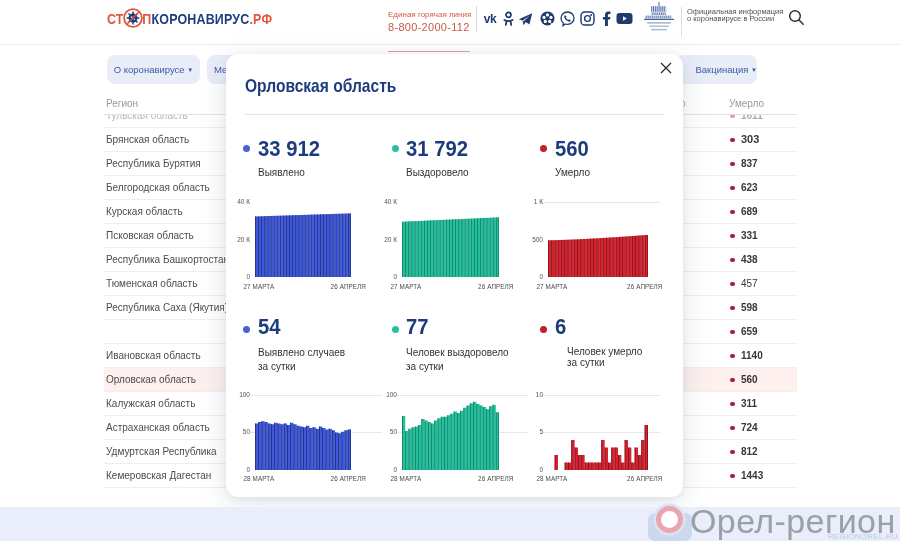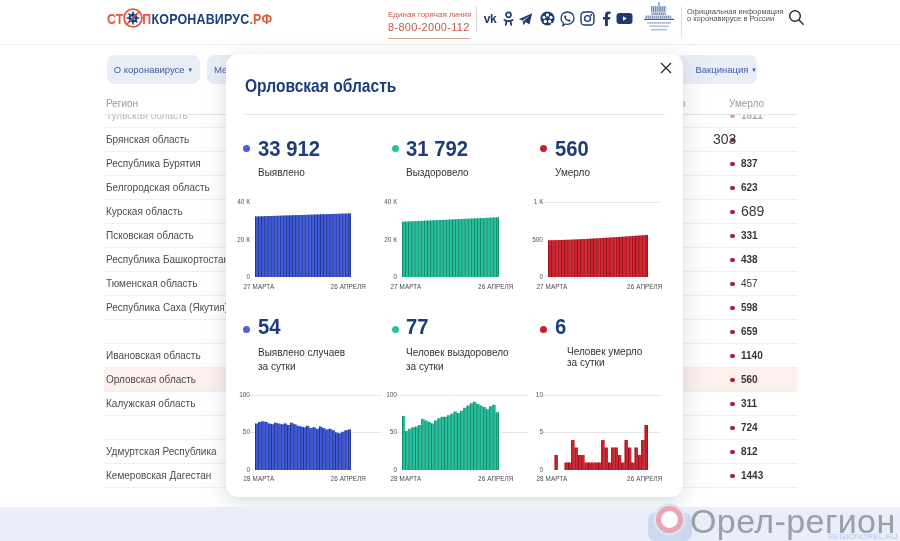--- a/index.html
+++ b/index.html
@@ -25,21 +25,21 @@
           <line x1="2.8" y1="-2.8" x2="4.5" y2="-4.5"></line>
     </g>
     <circle cx="0" cy="0" r="4.5" fill="#1d3e7f"></circle>
     <circle cx="-1.3" cy="-0.8" r="0.9" fill="#fff" opacity="0.85"></circle>
     <circle cx="1.4" cy="1.2" r="0.7" fill="#fff" opacity="0.85"></circle>
   </g>
   <circle cx="10" cy="10" r="8.9" fill="none" stroke="#e2563b" stroke-width="1.8"></circle>
   <line x1="3.7" y1="16.3" x2="16.3" y2="3.7" stroke="#e2563b" stroke-width="1.8" opacity="0.8"></line>
 </svg>
   <div class="abs" style="left:388px;top:10px;font-size:8px;color:#d05a43">Единая горячая линия</div>
-  <div class="abs" style="left:388px;top:21px;font-size:11px;color:#c65a45;letter-spacing:0.3px;border-bottom:1px solid #d8a296;padding-bottom:5px">8-800-2000-112</div>
+  <div class="abs" style="left:388px;top:21px;font-size:11px;color:#c65a45;letter-spacing:0.3px;border-bottom:1px solid #d8a296;padding-bottom:18px">8-800-2000-112</div>
   <div class="abs" style="left:476px;top:6px;width:1px;height:26px;background:#d8d8d8"></div>
   <svg style="position:absolute;left:481.5px;top:10.5px" width="16" height="16" viewBox="0 0 16 16">
       <text x="8" y="12" font-family="Liberation Sans,sans-serif" font-size="12" font-weight="bold" letter-spacing="-0.4" fill="#1f3a6d" text-anchor="middle">vk</text>
     </svg>
     <svg style="position:absolute;left:500.5px;top:11.0px" width="15" height="15" viewBox="0 0 15 15">
       <circle cx="7.5" cy="3.8" r="2.5" fill="none" stroke="#1f3a6d" stroke-width="1.7"></circle>
       <path d="M3.4 9 Q7.5 11.2 11.6 9" fill="none" stroke="#1f3a6d" stroke-width="1.8" stroke-linecap="round"></path>
       <path d="M5.5 10.4 L4.8 13.8 M9.5 10.4 L10.2 13.8" stroke="#1f3a6d" stroke-width="1.8" stroke-linecap="round"></path>
     </svg>
     <svg style="position:absolute;left:518.0px;top:11.5px" width="15" height="14" viewBox="0 0 15 14">
@@ -131,36 +131,36 @@
   </div>
   <div class="abs" style="left:104px;top:115px;width:693px;height:426px;overflow:hidden;z-index:1">
     <div style="position:absolute;left:0;top:-11px;width:693px;height:24px;border-bottom:1px solid #efefef;">
         <div style="opacity:0.42;position:absolute;left:2px;top:0;height:23px;line-height:23px;font-size:10px;color:#4c4c4c;white-space:nowrap">Тульская область</div>
         <div style="opacity:0.42;position:absolute;left:626px;top:9.5px;width:4.5px;height:4.5px;border-radius:50%;background:#a32031"></div>
         <div style="opacity:0.42;position:absolute;left:637px;top:0;height:23px;line-height:23px;font-size:10px;font-weight:bold;color:#373737">1611</div>
       </div>
       <div style="position:absolute;left:0;top:13px;width:693px;height:24px;border-bottom:1px solid #efefef;">
         <div style="position:absolute;left:2px;top:0;height:23px;line-height:23px;font-size:10px;color:#4c4c4c;white-space:nowrap">Брянская область</div>
         <div style="position:absolute;left:626px;top:9.5px;width:4.5px;height:4.5px;border-radius:50%;background:#a32031"></div>
-        <div style="position:absolute;left:609px;top:0;height:23px;line-height:23px;font-size:14px;font-weight:normal;color:#373737">303</div>
+        <div style="position:absolute;left:637px;top:0;height:23px;line-height:23px;font-size:11px;font-weight:bold;color:#373737">303</div>
       </div>
       <div style="position:absolute;left:0;top:37px;width:693px;height:24px;border-bottom:1px solid #efefef;">
         <div style="position:absolute;left:2px;top:0;height:23px;line-height:23px;font-size:10px;color:#4c4c4c;white-space:nowrap">Республика Бурятия</div>
         <div style="position:absolute;left:626px;top:9.5px;width:4.5px;height:4.5px;border-radius:50%;background:#a32031"></div>
         <div style="position:absolute;left:637px;top:0;height:23px;line-height:23px;font-size:10px;font-weight:bold;color:#373737">837</div>
       </div>
       <div style="position:absolute;left:0;top:61px;width:693px;height:24px;border-bottom:1px solid #efefef;">
         <div style="position:absolute;left:2px;top:0;height:23px;line-height:23px;font-size:10px;color:#4c4c4c;white-space:nowrap">Белгородская область</div>
         <div style="position:absolute;left:626px;top:9.5px;width:4.5px;height:4.5px;border-radius:50%;background:#a32031"></div>
         <div style="position:absolute;left:637px;top:0;height:23px;line-height:23px;font-size:10px;font-weight:bold;color:#373737">623</div>
       </div>
       <div style="position:absolute;left:0;top:85px;width:693px;height:24px;border-bottom:1px solid #efefef;">
         <div style="position:absolute;left:2px;top:0;height:23px;line-height:23px;font-size:10px;color:#4c4c4c;white-space:nowrap">Курская область</div>
         <div style="position:absolute;left:626px;top:9.5px;width:4.5px;height:4.5px;border-radius:50%;background:#a32031"></div>
-        <div style="position:absolute;left:637px;top:0;height:23px;line-height:23px;font-size:14px;font-weight:normal;color:#373737">689</div>
+        <div style="position:absolute;left:637px;top:0;height:23px;line-height:23px;font-size:10px;font-weight:bold;color:#373737">689</div>
       </div>
       <div style="position:absolute;left:0;top:109px;width:693px;height:24px;border-bottom:1px solid #efefef;">
         <div style="position:absolute;left:2px;top:0;height:23px;line-height:23px;font-size:10px;color:#4c4c4c;white-space:nowrap">Псковская область</div>
         <div style="position:absolute;left:626px;top:9.5px;width:4.5px;height:4.5px;border-radius:50%;background:#a32031"></div>
         <div style="position:absolute;left:637px;top:0;height:23px;line-height:23px;font-size:10px;font-weight:bold;color:#373737">331</div>
       </div>
       <div style="position:absolute;left:0;top:133px;width:693px;height:24px;border-bottom:1px solid #efefef;">
         <div style="position:absolute;left:2px;top:0;height:23px;line-height:23px;font-size:10px;color:#4c4c4c;white-space:nowrap">Республика Башкортостан</div>
         <div style="position:absolute;left:626px;top:9.5px;width:4.5px;height:4.5px;border-radius:50%;background:#a32031"></div>
         <div style="position:absolute;left:637px;top:0;height:23px;line-height:23px;font-size:10px;font-weight:bold;color:#373737">438</div>
@@ -188,20 +188,21 @@
         <div style="position:absolute;left:2px;top:0;height:23px;line-height:23px;font-size:10px;color:#4c4c4c;white-space:nowrap">Орловская область</div>
         <div style="position:absolute;left:626px;top:9.5px;width:4.5px;height:4.5px;border-radius:50%;background:#a32031"></div>
         <div style="position:absolute;left:637px;top:0;height:23px;line-height:23px;font-size:10px;font-weight:bold;color:#373737">560</div>
       </div>
       <div style="position:absolute;left:0;top:277px;width:693px;height:24px;border-bottom:1px solid #efefef;">
         <div style="position:absolute;left:2px;top:0;height:23px;line-height:23px;font-size:10px;color:#4c4c4c;white-space:nowrap">Калужская область</div>
         <div style="position:absolute;left:626px;top:9.5px;width:4.5px;height:4.5px;border-radius:50%;background:#a32031"></div>
         <div style="position:absolute;left:637px;top:0;height:23px;line-height:23px;font-size:10px;font-weight:bold;color:#373737">311</div>
       </div>
       <div style="position:absolute;left:0;top:301px;width:693px;height:24px;border-bottom:1px solid #efefef;">
+        <div style="position:absolute;left:2px;top:0;height:23px;line-height:23px;font-size:10px;color:#4c4c4c;white-space:nowrap">Астраханская область</div>
         <div style="position:absolute;left:626px;top:9.5px;width:4.5px;height:4.5px;border-radius:50%;background:#a32031"></div>
         <div style="position:absolute;left:637px;top:0;height:23px;line-height:23px;font-size:10px;font-weight:bold;color:#373737">724</div>
       </div>
       <div style="position:absolute;left:0;top:325px;width:693px;height:24px;border-bottom:1px solid #efefef;">
         <div style="position:absolute;left:2px;top:0;height:23px;line-height:23px;font-size:10px;color:#4c4c4c;white-space:nowrap">Удмуртская Республика</div>
         <div style="position:absolute;left:626px;top:9.5px;width:4.5px;height:4.5px;border-radius:50%;background:#a32031"></div>
         <div style="position:absolute;left:637px;top:0;height:23px;line-height:23px;font-size:10px;font-weight:bold;color:#373737">812</div>
       </div>
       <div style="position:absolute;left:0;top:349px;width:693px;height:24px;border-bottom:1px solid #efefef;">
         <div style="position:absolute;left:2px;top:0;height:23px;line-height:23px;font-size:10px;color:#4c4c4c;white-space:nowrap">Кемеровская Дагестан</div>

